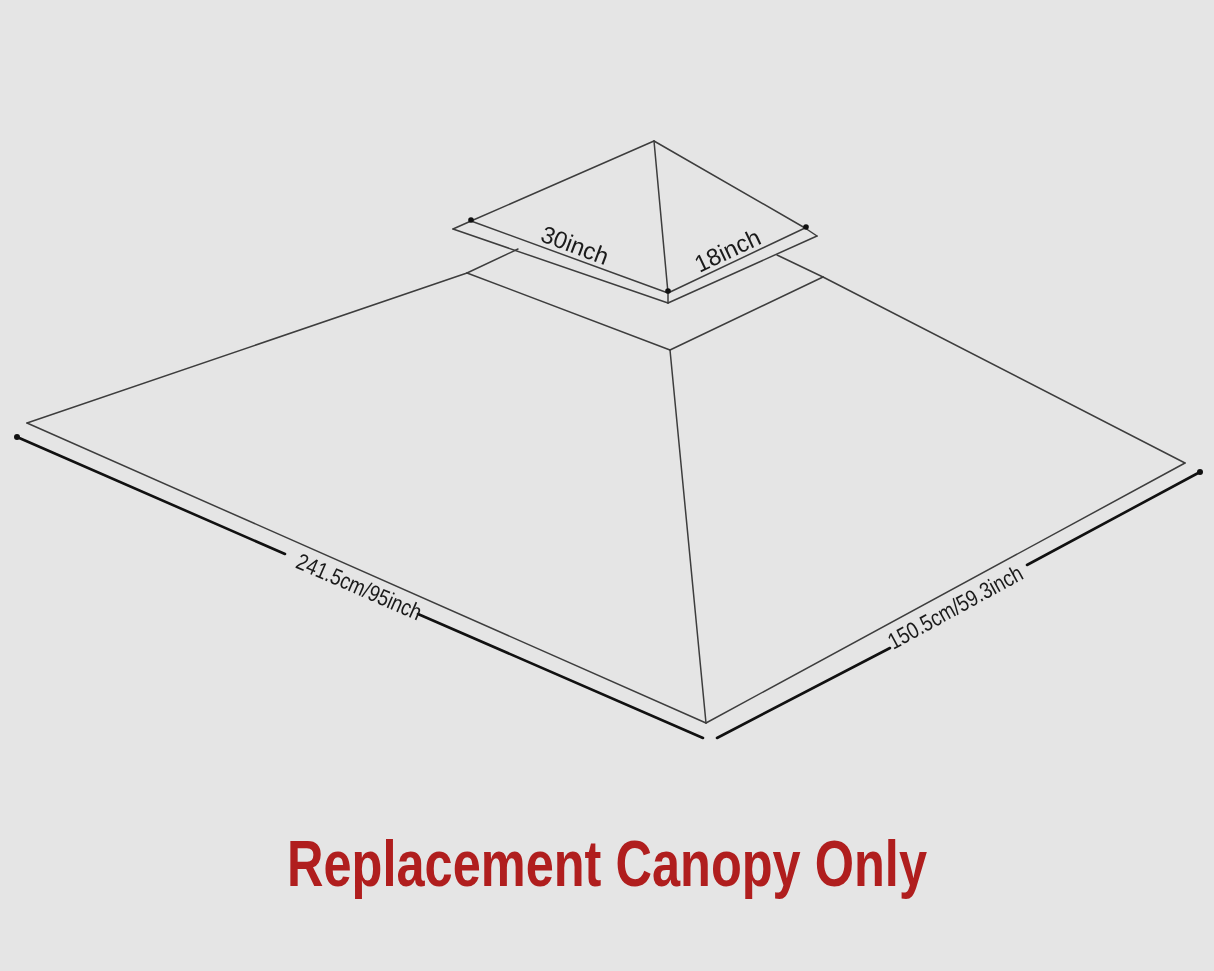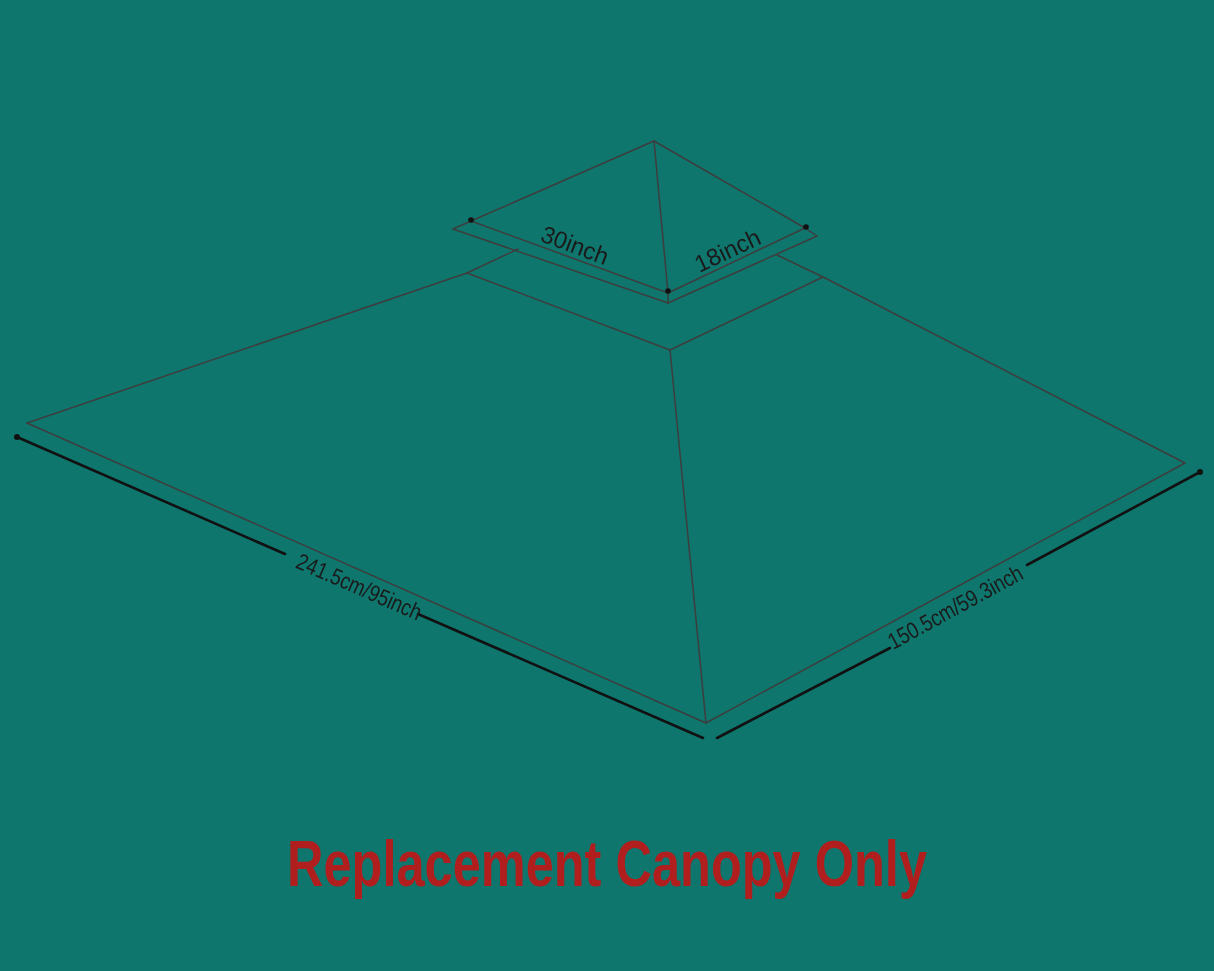--- a/index.html
+++ b/index.html
@@ -5,21 +5,21 @@
   html, body {
     margin: 0;
     padding: 0;
     background: #ffffff;
     font-family: "Liberation Sans", sans-serif;
   }
   .stage {
     position: relative;
     width: 1214px;
     height: 971px;
-    background: #0f766e;
+    background: #e5e5e5;
     overflow: hidden;
   }
   svg { display: block; }
   .thin-line {
     stroke: #3d3d3d;
     stroke-width: 1.5;
     fill: none;
     stroke-linecap: round;
   }
   .dim-line {

